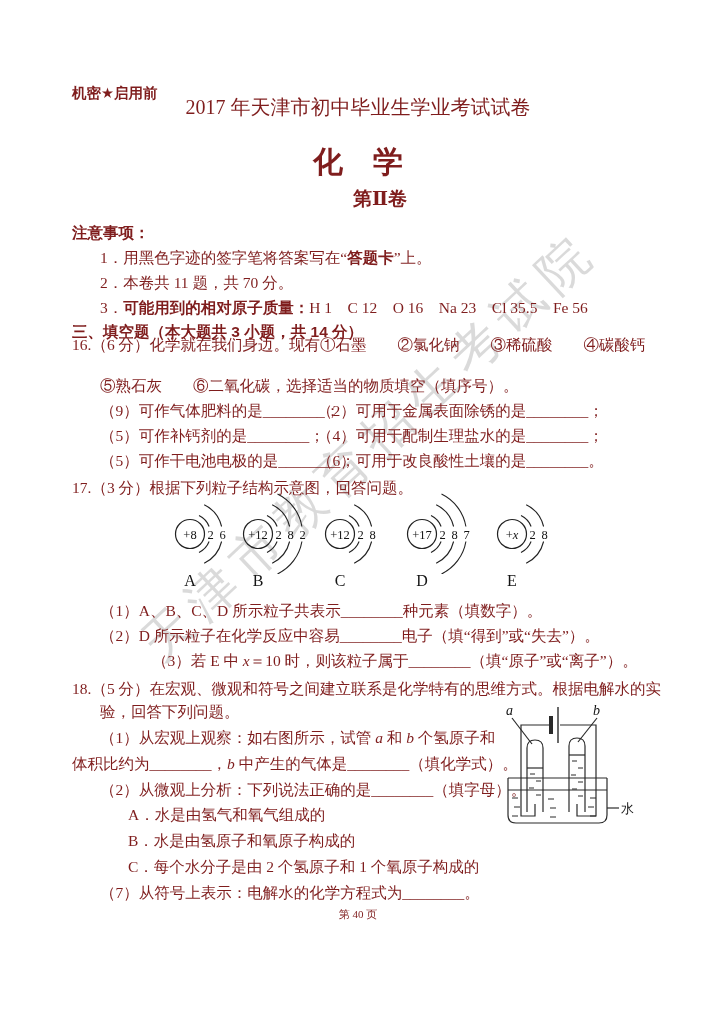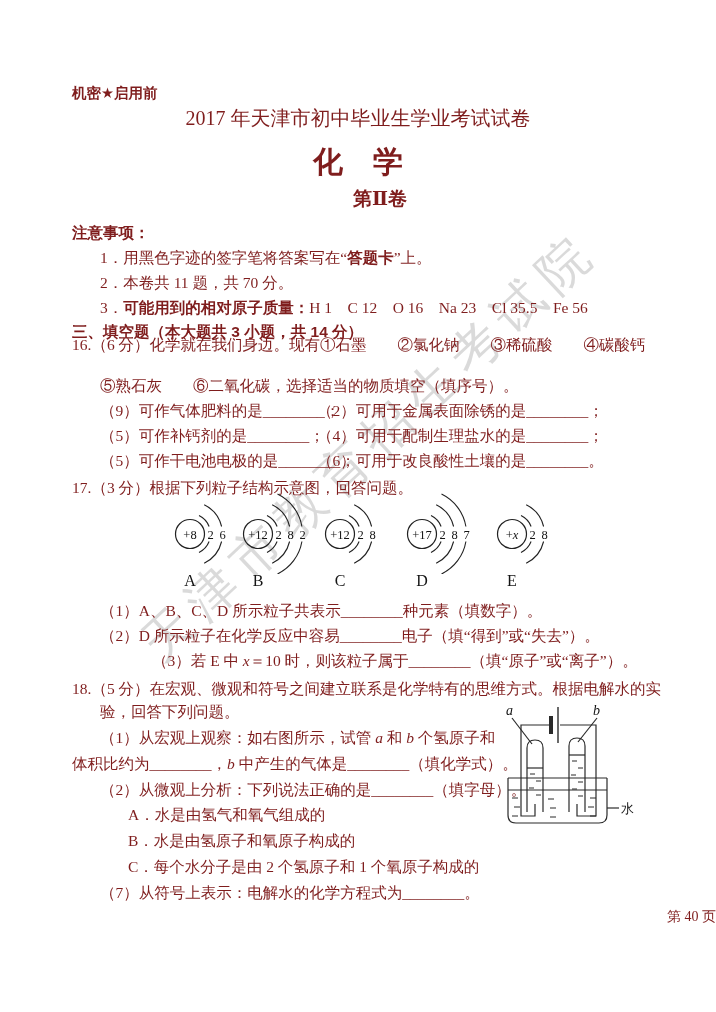--- a/index.html
+++ b/index.html
@@ -18,21 +18,21 @@
   svg{display:block;}
 </style>
 </head>
 <body>
 
 <div class="page">
 
   <div class="watermark">天津市教育招生考试院</div>
 
   <div class="ln hei" style="left:72px;top:84px;font-size:14.5px;">机密★启用前</div>
-  <div class="ln center" style="top:106px;font-size:20px;">2017 年天津市初中毕业生学业考试试卷</div>
+  <div class="ln center" style="top:95px;font-size:20px;">2017 年天津市初中毕业生学业考试试卷</div>
   <div class="ln center" style="top:143px;font-size:30px;font-weight:bold;">化　学</div>
   <div class="ln center" style="top:187px;font-size:19px;font-weight:bold;margin-left:44px;">第Ⅱ卷</div>
 
   <div class="ln hei" style="left:72px;top:223px;">注意事项：</div>
   <div class="ln" style="left:100px;top:248px;"><span>1．用黑色字迹的签字笔将答案写在“</span><span class="b">答题卡</span><span>”上。</span></div>
   <div class="ln" style="left:100px;top:273px;">2．本卷共 11 题，共 70 分。</div>
   <div class="ln" style="left:100px;top:298px;"><span>3．</span><span class="b">可能用到的相对原子质量：</span><span>H 1　C 12　O 16　Na 23　Cl 35.5　Fe 56</span></div>
 
   <div class="ln hei" style="left:72px;top:322px;">三、填空题（本大题共 3 小题，共 14 分）</div>
 
@@ -167,15 +167,15 @@
       <line x1="74" y1="91" x2="79" y2="91"></line>
         <line x1="80" y1="98" x2="85" y2="98"></line>
     </g>
     <g font-family="Liberation Serif, DejaVu Serif, serif" fill="#141414">
       <text x="8" y="17" font-size="14" font-style="italic">a</text>
       <text x="95" y="17" font-size="14" font-style="italic">b</text>
       <text x="123" y="115" font-size="13">水</text>
     </g>
   </svg>
 
-  <div class="ln center" style="top:908px;font-size:14px;text-align:right;">第 40 页</div>
+  <div class="ln center" style="top:908px;font-size:11px;">第 40 页</div>
 
 </div>
 
 </body></html>

